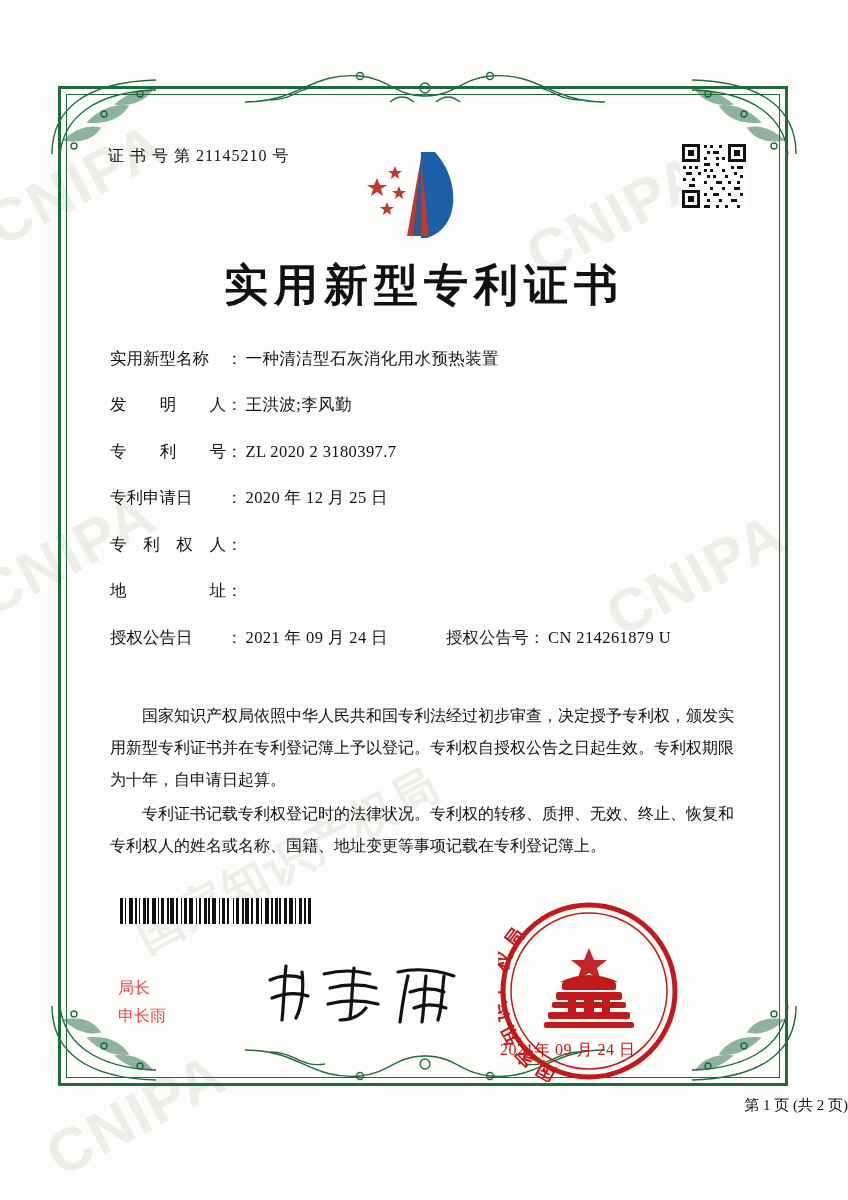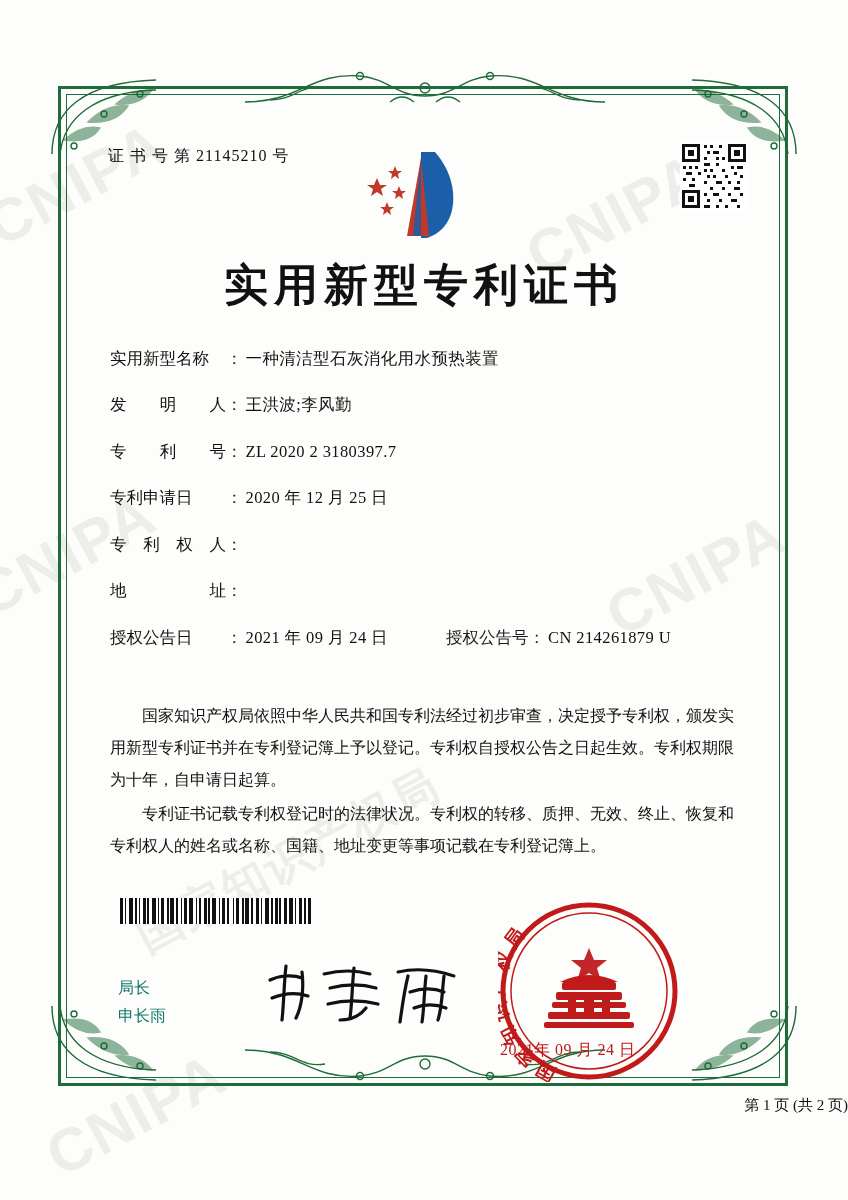--- a/index.html
+++ b/index.html
@@ -194,21 +194,21 @@
     height: 100%;
   }
 
   
   .sig-label {
     position: absolute;
     left: 118px;
     top: 974px;
     font-size: 16px;
     line-height: 1.75;
-    color: #0f766e;
+    color: #ef4444;
   }
   .sig-script {
     position: absolute;
     left: 258px;
     top: 958px;
     width: 210px;
     height: 70px;
     color: #111;
   }
   .sig-script svg { display: block; width: 100%; height: 100%; }

